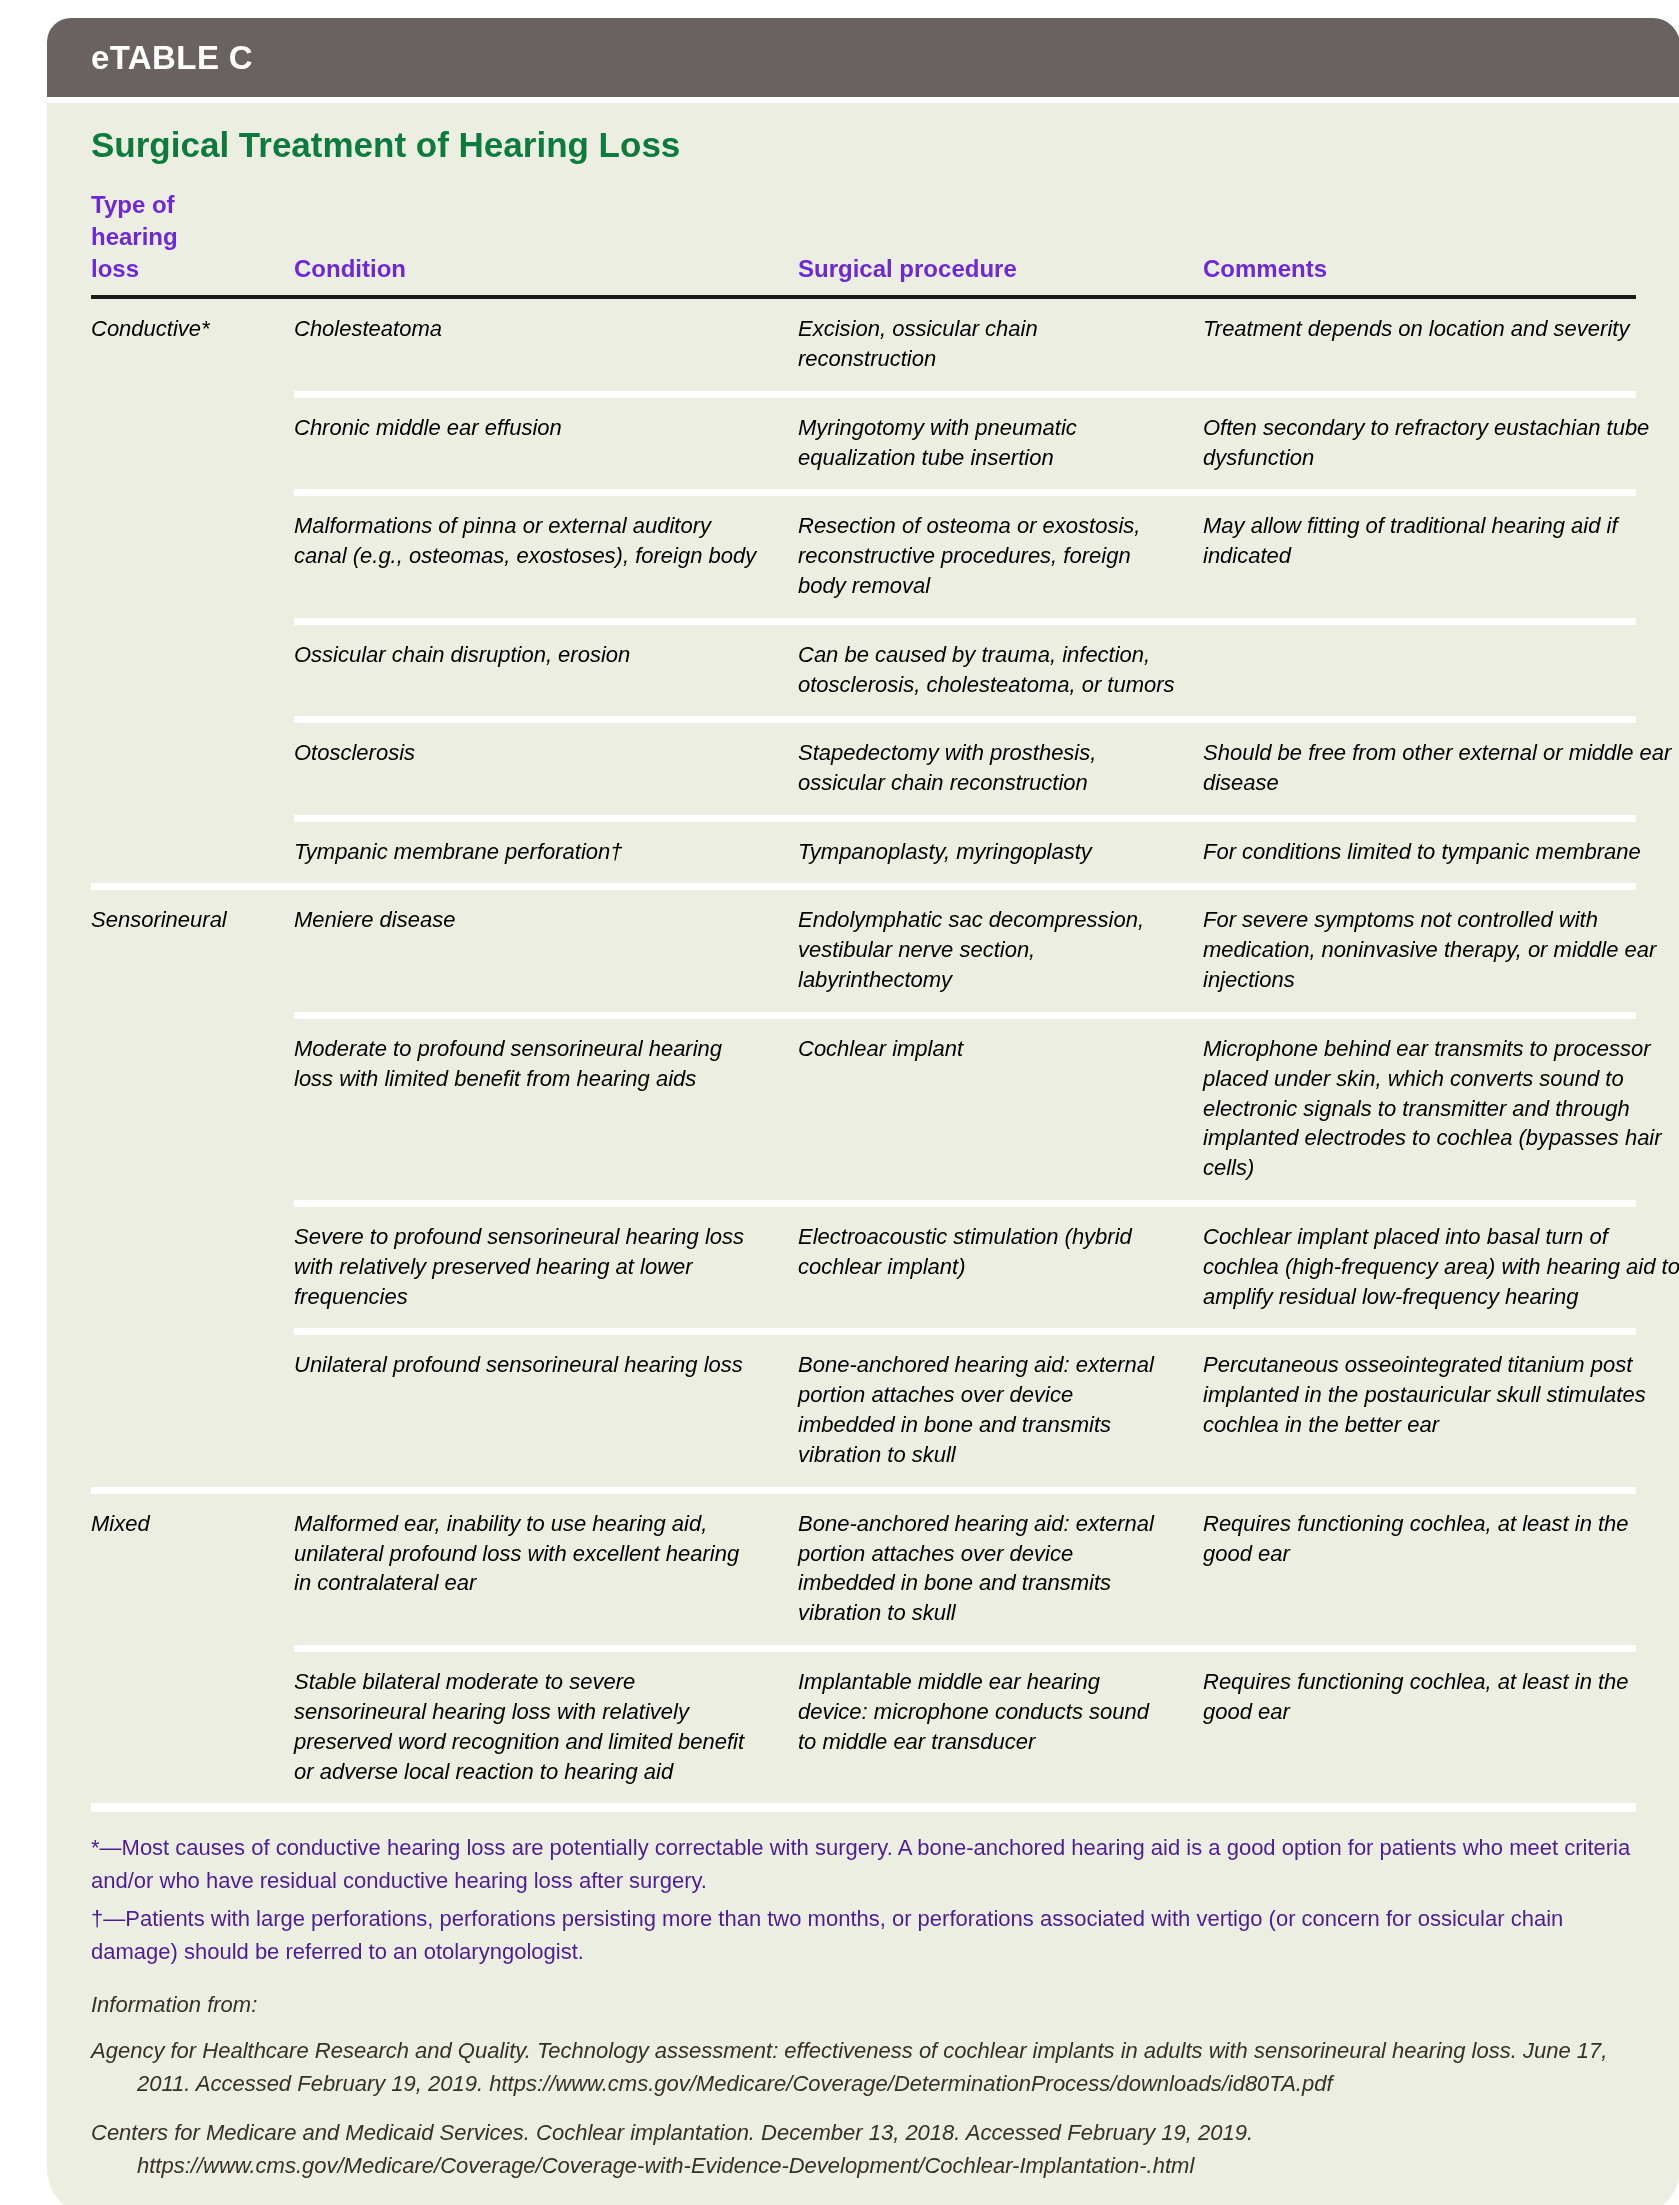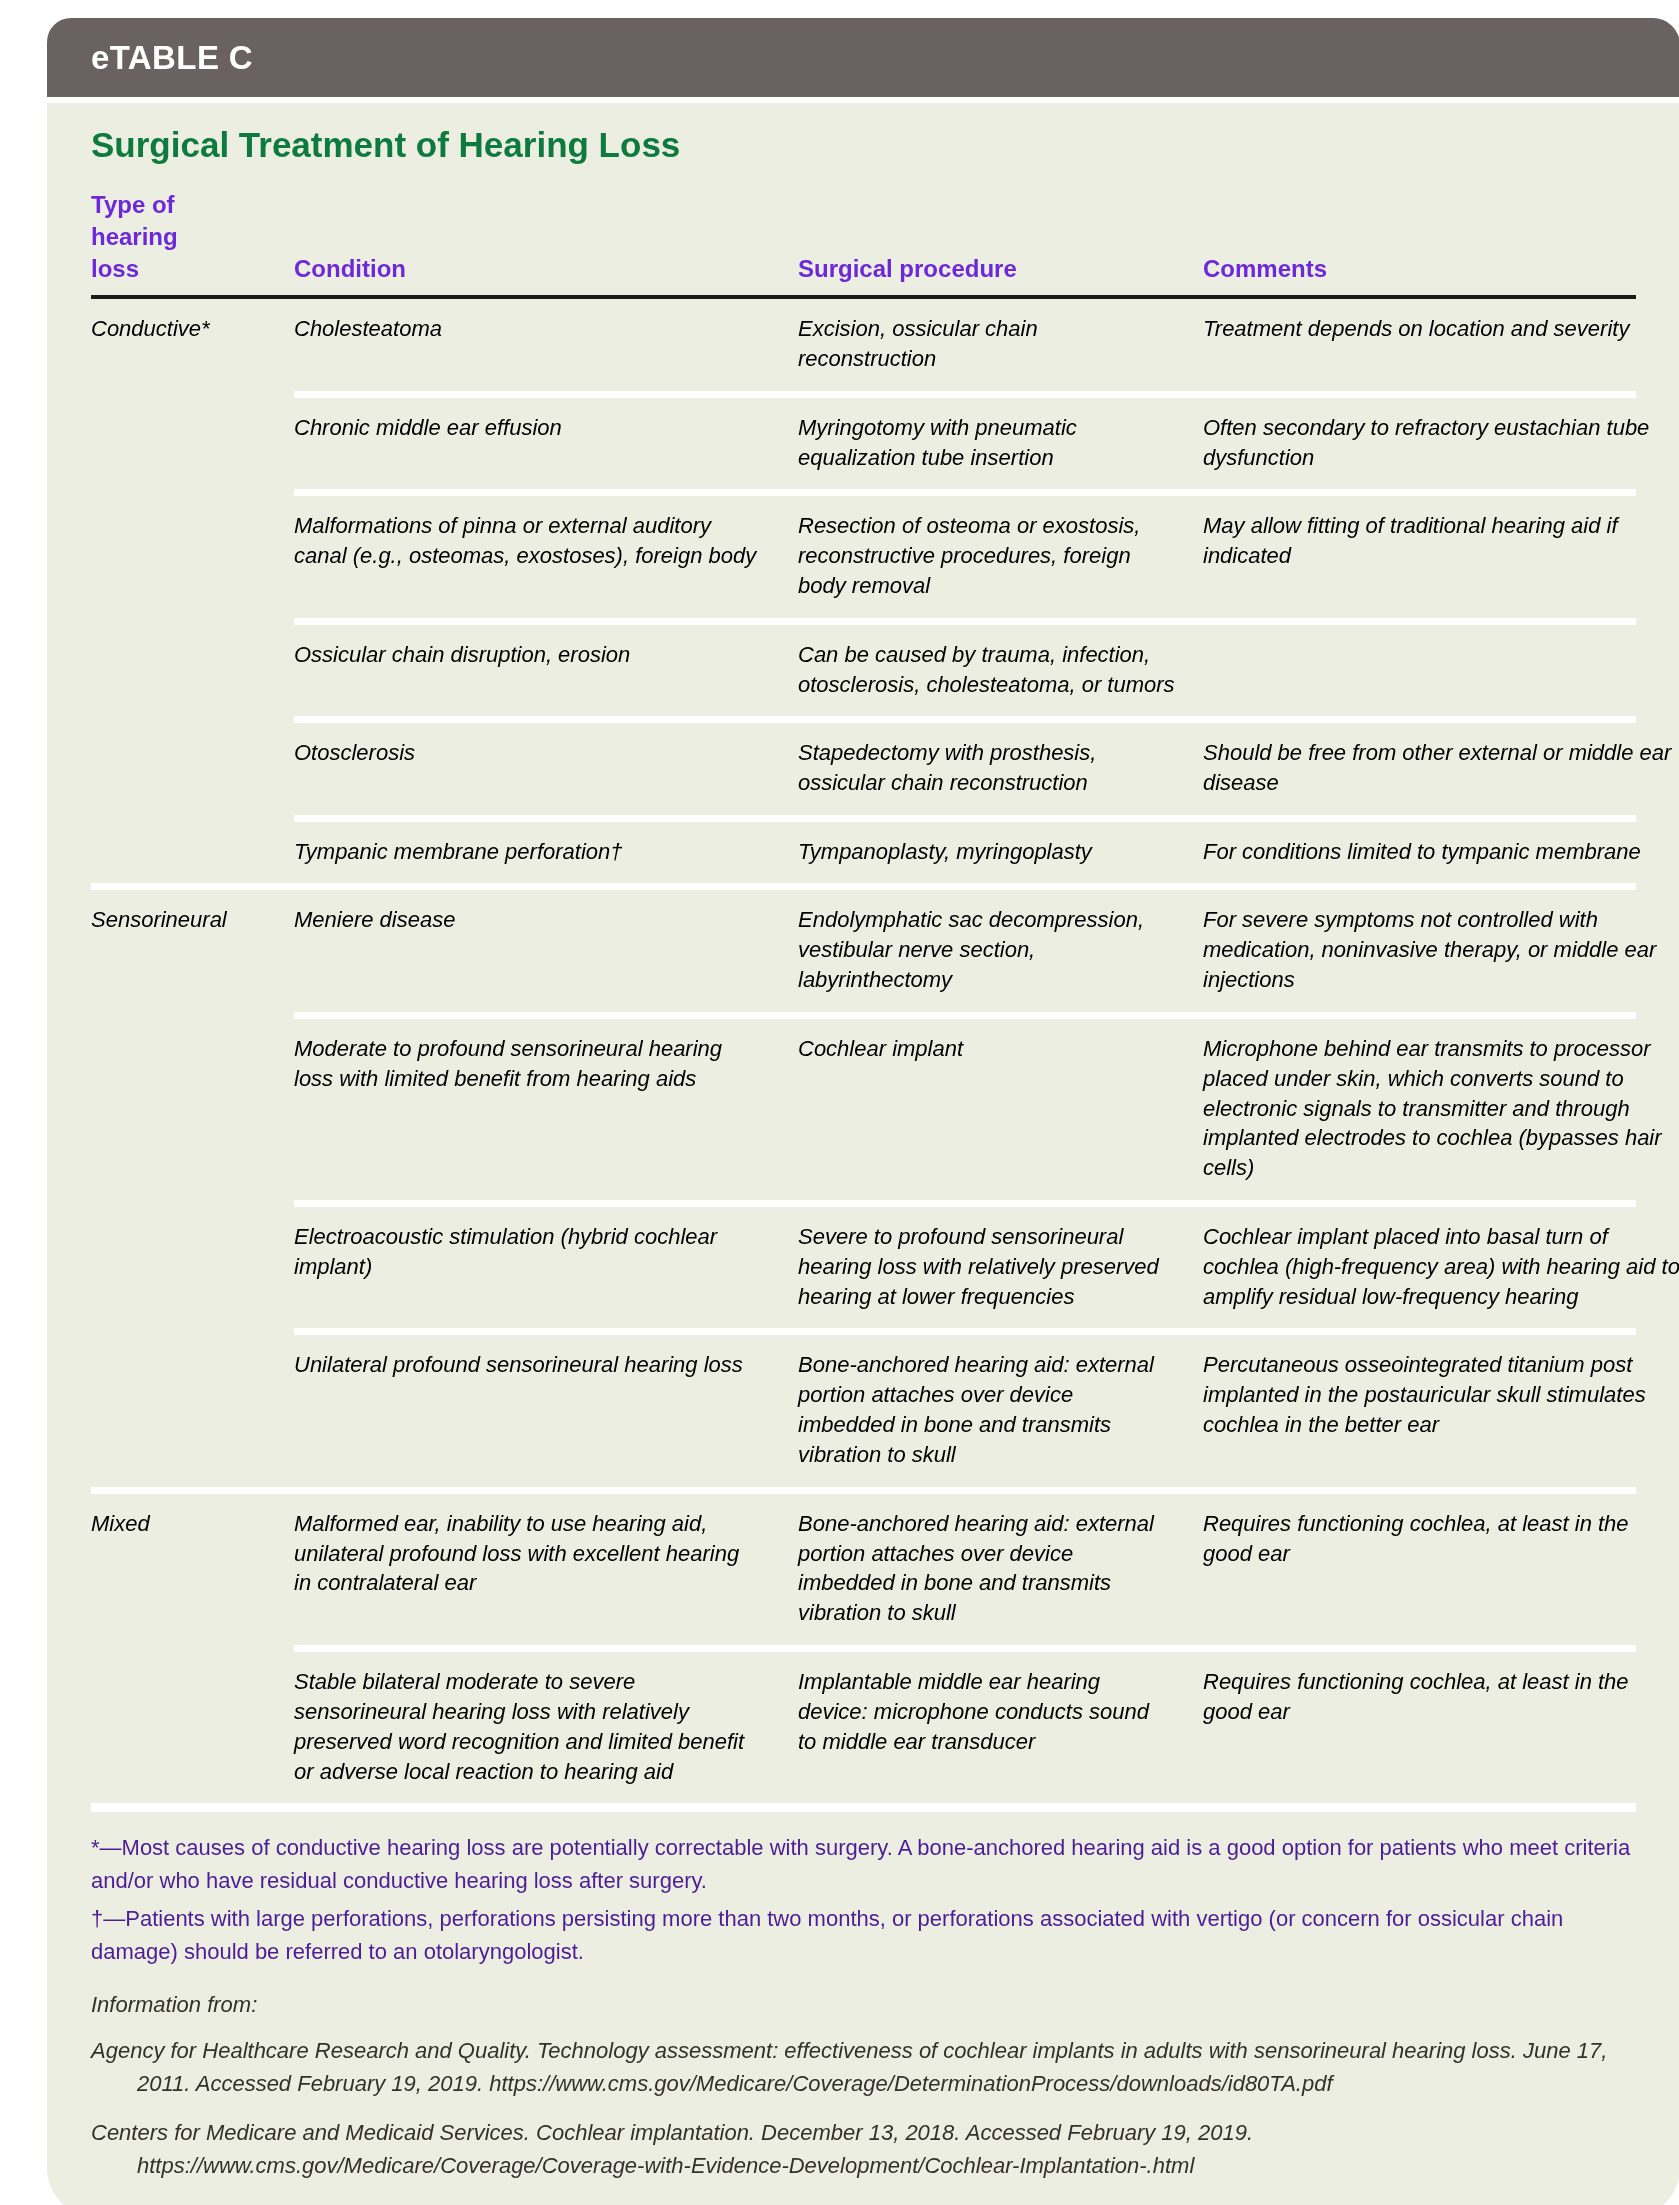--- a/index.html
+++ b/index.html
@@ -190,22 +190,22 @@
     <div class="tgrid trow">
       <div class="cell"></div>
       <div class="cell">Moderate to profound sensorineural hearing loss with limited benefit from hearing aids</div>
       <div class="cell">Cochlear implant</div>
       <div class="cell last">Microphone behind ear transmits to processor placed under skin, which converts sound to electronic signals to transmitter and through implanted electrodes to cochlea (bypasses hair cells)</div>
     </div>
     <div class="sep partial"></div>
 
     <div class="tgrid trow">
       <div class="cell"></div>
+      <div class="cell">Severe to profound sensorineural hearing loss with relatively preserved hearing at lower frequencies</div>
       <div class="cell">Electroacoustic stimulation (hybrid cochlear implant)</div>
-      <div class="cell">Severe to profound sensorineural hearing loss with relatively preserved hearing at lower frequencies</div>
       <div class="cell last">Cochlear implant placed into basal turn of cochlea (high-frequency area) with hearing aid to amplify residual low-frequency hearing</div>
     </div>
     <div class="sep partial"></div>
 
     <div class="tgrid trow">
       <div class="cell"></div>
       <div class="cell">Unilateral profound sensorineural hearing loss</div>
       <div class="cell">Bone-anchored hearing aid: external portion attaches over device imbedded in bone and transmits vibration to skull</div>
       <div class="cell last">Percutaneous osseointegrated titanium post implanted in the postauricular skull stimulates cochlea in the better ear</div>
     </div>

